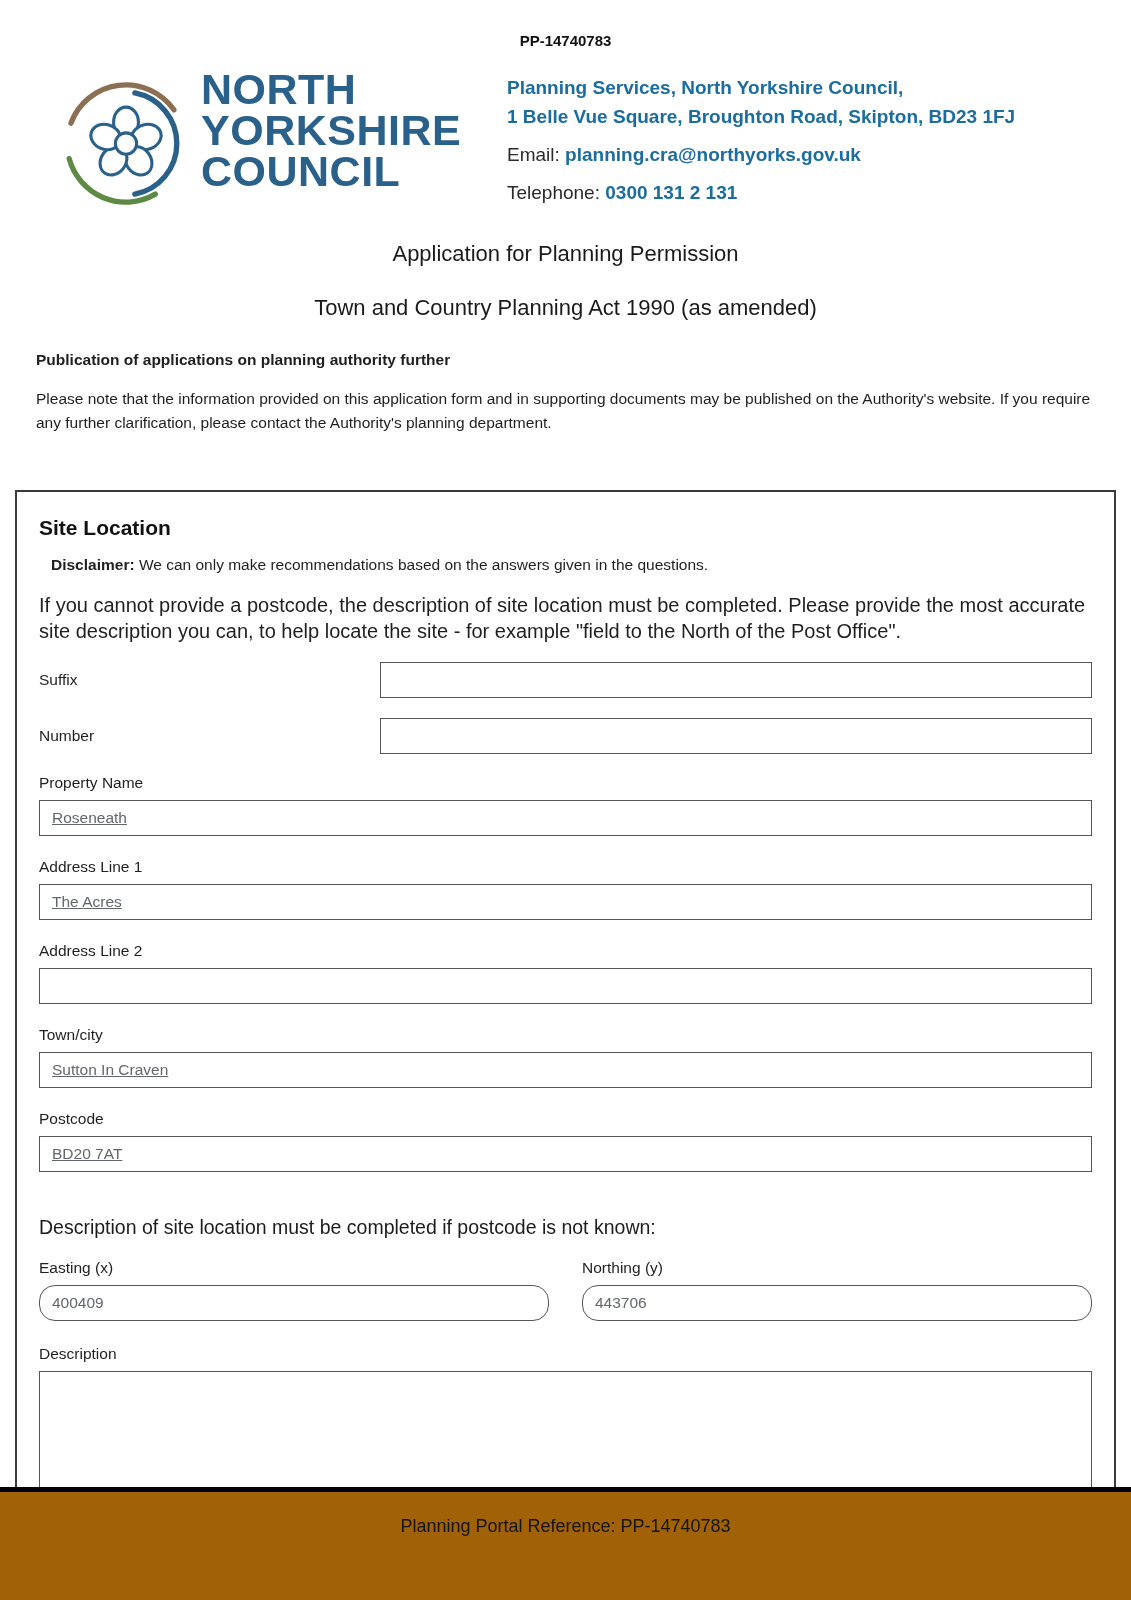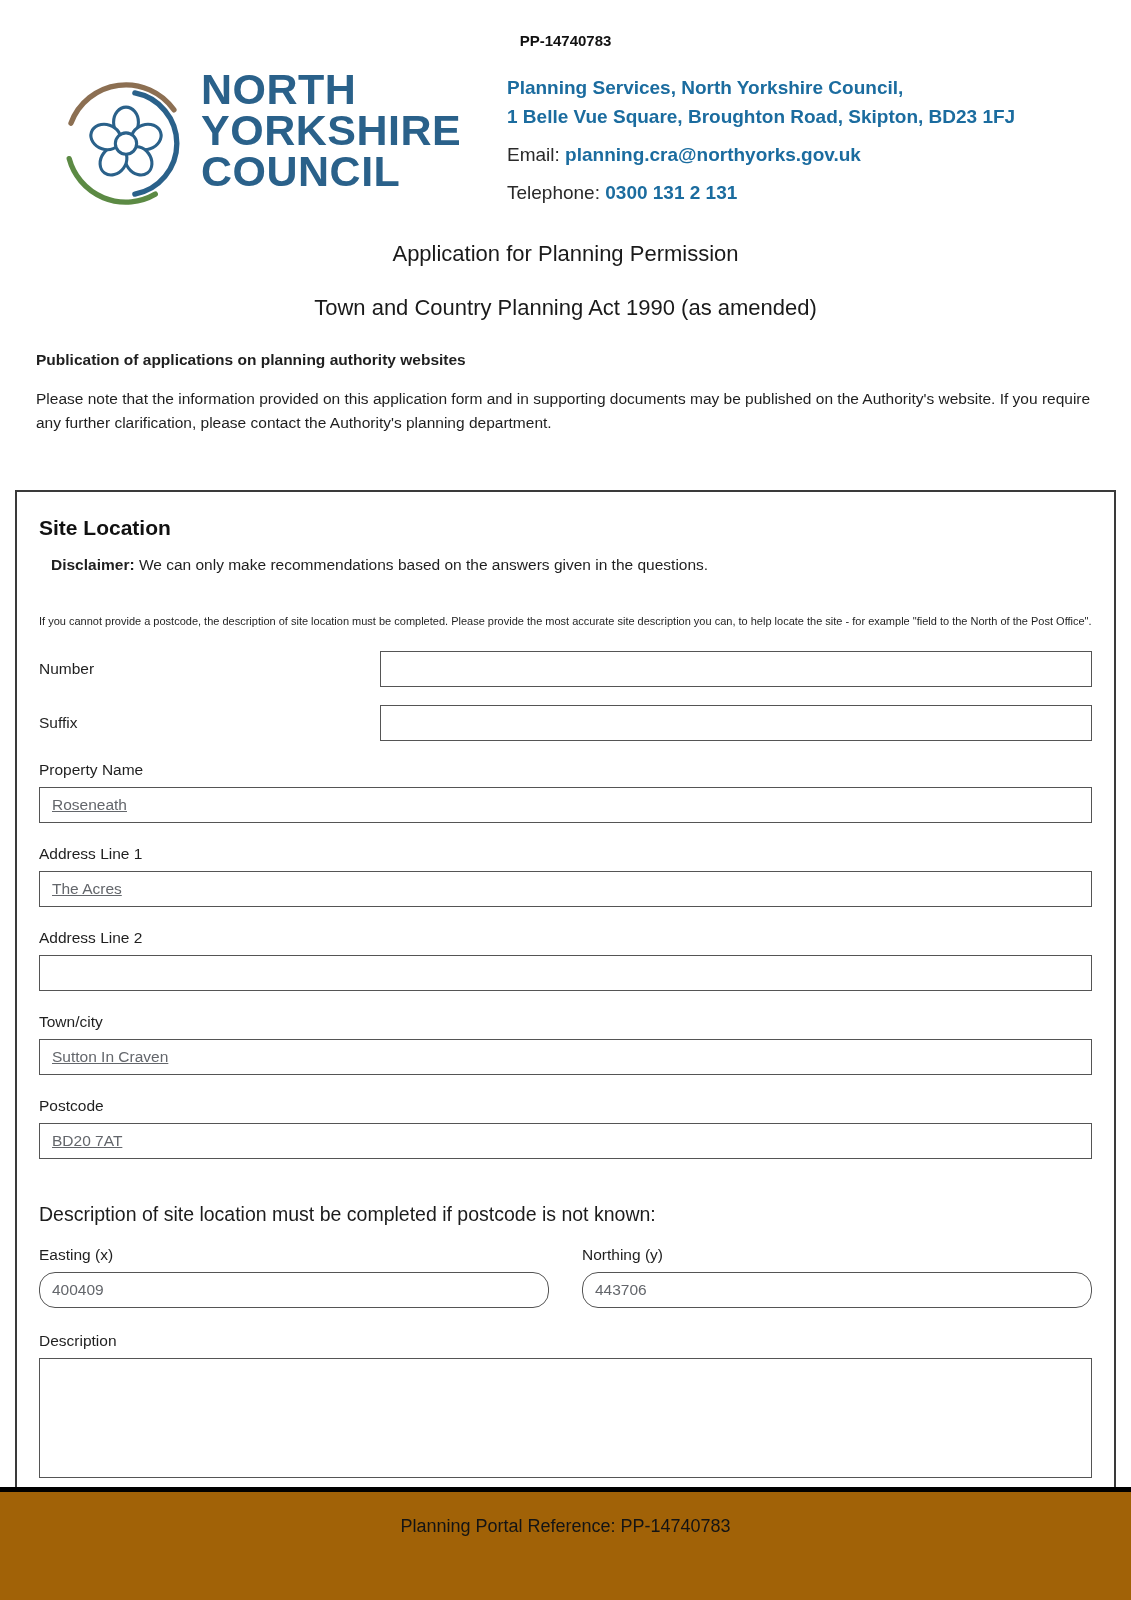--- a/index.html
+++ b/index.html
@@ -56,21 +56,21 @@
   .site-box {
     margin: 55px 15px 0;
     border: 2px solid #3a3a3a;
     padding: 24px 22px 0;
     height: 1120px;
     box-sizing: border-box;
   }
   .section-title { font-size: 21px; font-weight: 700; color: #111; }
   .disclaimer { margin-top: 16px; font-size: 15.5px; }
   .disclaimer .b { font-weight: 700; margin-left: 12px; }
-  .intro { margin-top: 38px; font-size: 11px; line-height: 19px; }
+  .intro { margin-top: 18px; font-size: 20px; line-height: 26px; }
   .inline-row { display: flex; align-items: center; margin-top: 18px; }
   .inline-row.first { margin-top: 20px; }
   .inline-row .f-label { flex: 0 0 341px; font-size: 15.5px; }
   .text-input {
     height: 36px;
     border: 1px solid #555;
     background: #fff;
     box-sizing: border-box;
     font-family: "Liberation Sans", sans-serif;
     font-size: 15.5px;
@@ -156,40 +156,40 @@
       <div class="mixed-line">
         <span>Telephone:</span>
         <span class="blue-bold">0300 131 2 131</span>
       </div>
     </div>
   </div>
 
   <div class="title1">Application for Planning Permission</div>
   <div class="title2">Town and Country Planning Act 1990 (as amended)</div>
 
-  <div class="pub-heading">Publication of applications on planning authority websites</div>
+  <div class="pub-heading">Publication of applications on planning authority further</div>
   <div class="pub-body">Please note that the information provided on this application form and in supporting documents may be published on the Authority's website. If you require any further clarification, please contact the Authority's planning department.</div>
 
   <div class="site-box">
     <div class="section-title">Site Location</div>
 
     <div class="disclaimer">
       <span class="b">Disclaimer:</span>
       <span>We can only make recommendations based on the answers given in the questions.</span>
     </div>
 
     <div class="intro">If you cannot provide a postcode, the description of site location must be completed. Please provide the most accurate site description you can, to help locate the site - for example "field to the North of the Post Office".</div>
 
+    <div class="inline-row">
+      <span class="f-label">Suffix</span>
+      <input class="text-input" type="text" value="" style="">
+    </div>
+
     <div class="inline-row first">
       <span class="f-label">Number</span>
-      <input class="text-input" type="text" value="" style="">
-    </div>
-
-    <div class="inline-row">
-      <span class="f-label">Suffix</span>
       <input class="text-input" type="text" value="" style="">
     </div>
 
     <div class="stack-field tight">
       <span class="f-label">Property Name</span>
       <input class="text-input" type="text" value="Roseneath" style="">
     </div>
 
     <div class="stack-field">
       <span class="f-label">Address Line 1</span>

